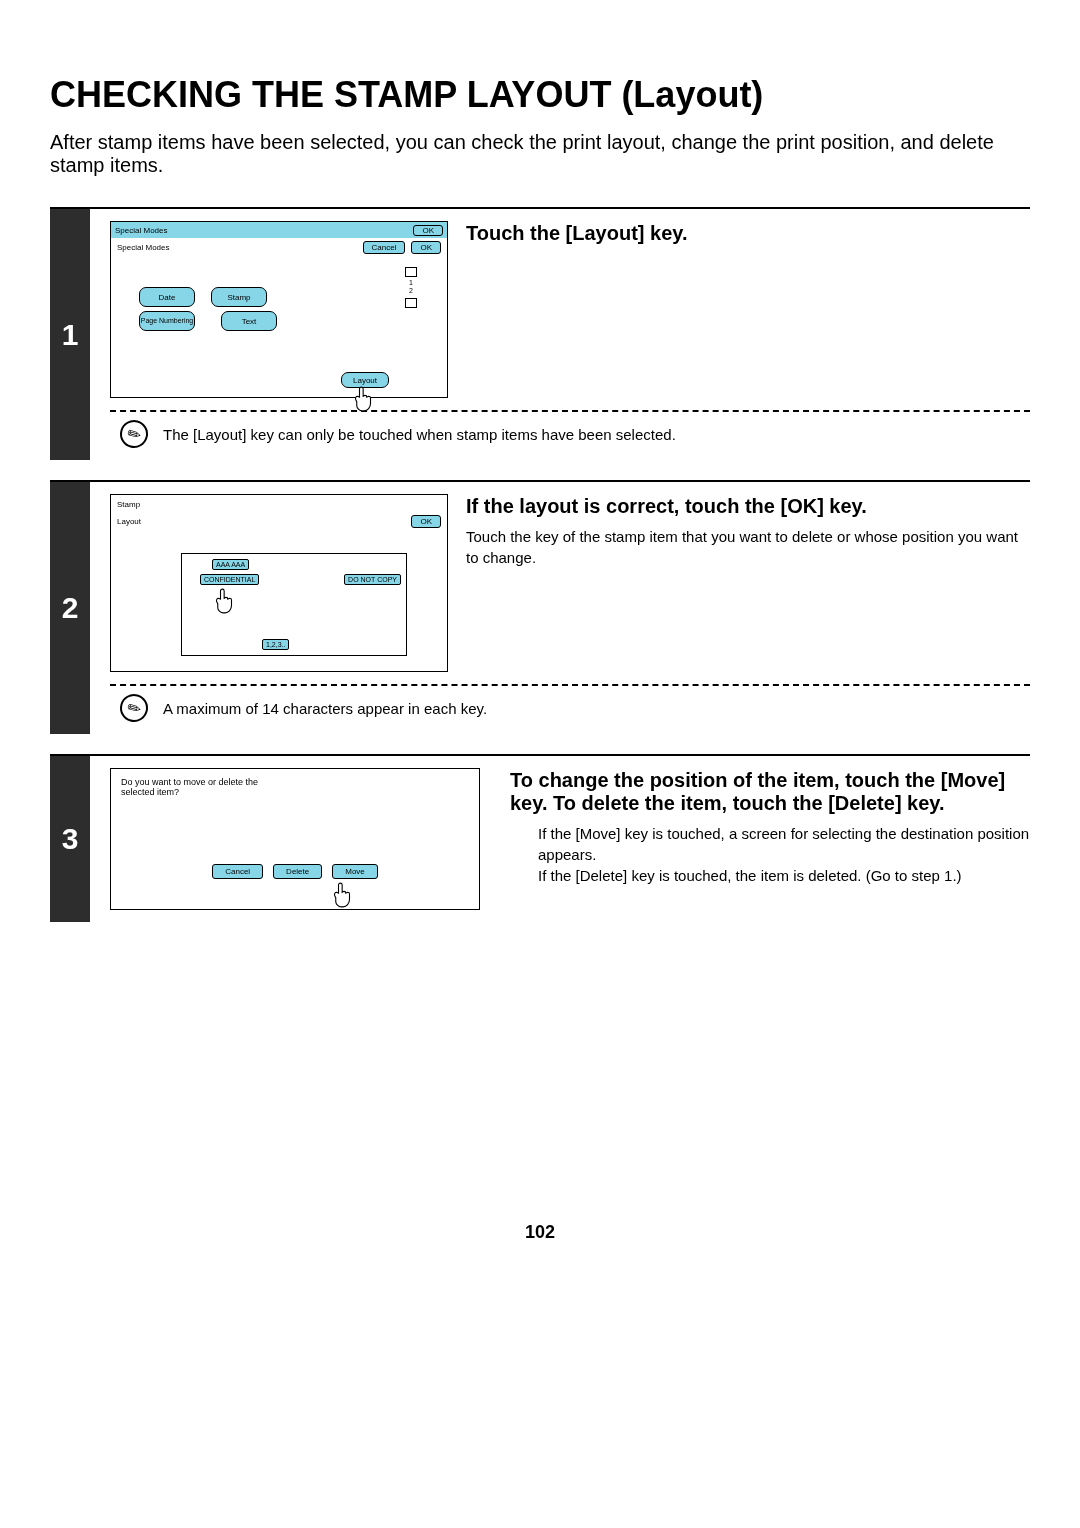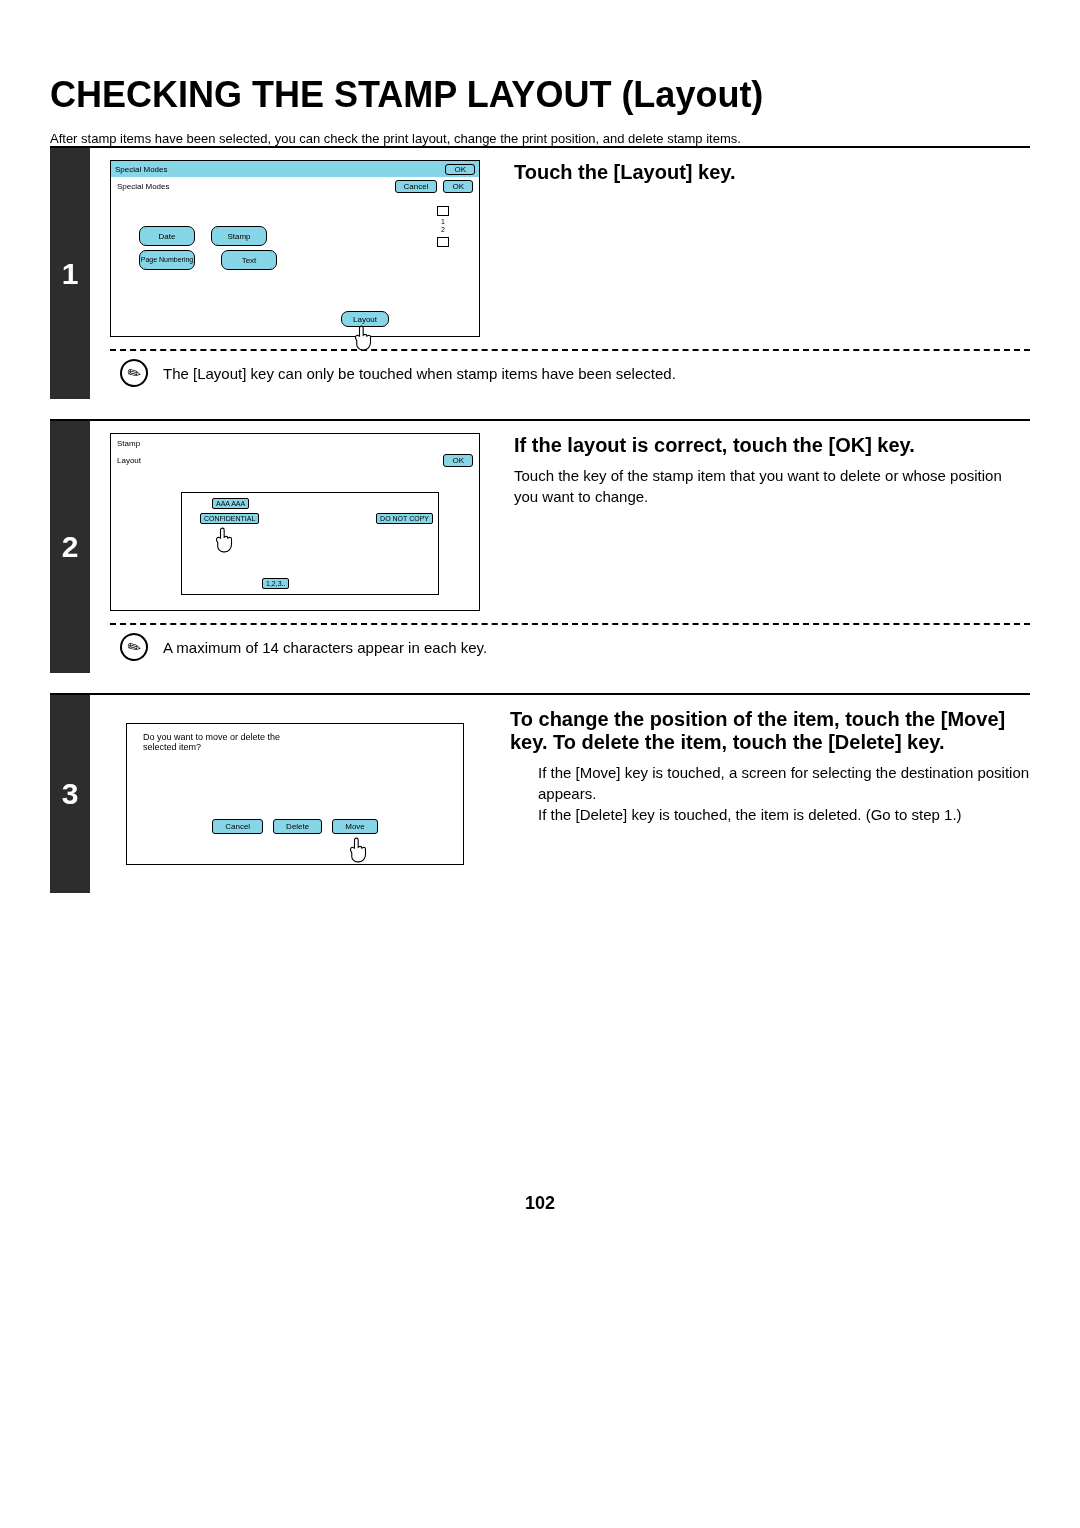--- a/index.html
+++ b/index.html
@@ -14,21 +14,22 @@
     padding: 60px 50px 40px 50px;
     box-sizing: border-box;
     width: 1080px;
   }
   .page-title {
     font-size: 36px;
     font-weight: bold;
     margin: 14px 0 15px 0;
   }
   .intro-text {
-    font-size: 13px;
+    font-size: 20px;
+    margin-bottom: 30px;
   }
   .step-block {
     display: flex;
     align-items: stretch;
     border-top: 2px solid #000;
   }
   .step-gap {
     height: 20px;
   }
   .step-number-col {
@@ -46,23 +47,23 @@
     flex: 1;
     padding: 12px 0 12px 20px;
     box-sizing: border-box;
   }
   .step-row {
     display: flex;
     align-items: flex-start;
   }
   .screen-box {
     border: 1px solid #000;
-    width: 370px;
+    width: 338px;
     flex-shrink: 0;
-    margin-right: 34px;
+    margin-right: 18px;
     position: relative;
     box-sizing: border-box;
   }
   .step-desc {
     flex: 1;
     padding-top: 0px;
   }
   .step-desc-title {
     font-size: 20px;
     font-weight: bold;
@@ -192,22 +193,21 @@
     font-size: 7px;
     padding: 1px 3px;
     border-radius: 2px;
   }
 
   
   .scr3-body {
     position: relative;
     height: 140px;
     border: 1px solid #000;
-    margin: 16px;
-    padding-left: 6px;
+    margin: 0;
   }
   .scr3-dialog {
     font-size: 9px;
     padding: 8px 10px;
   }
   .scr3-btn-row {
     position: absolute;
     bottom: 30px;
     left: 0;
     right: 0;

